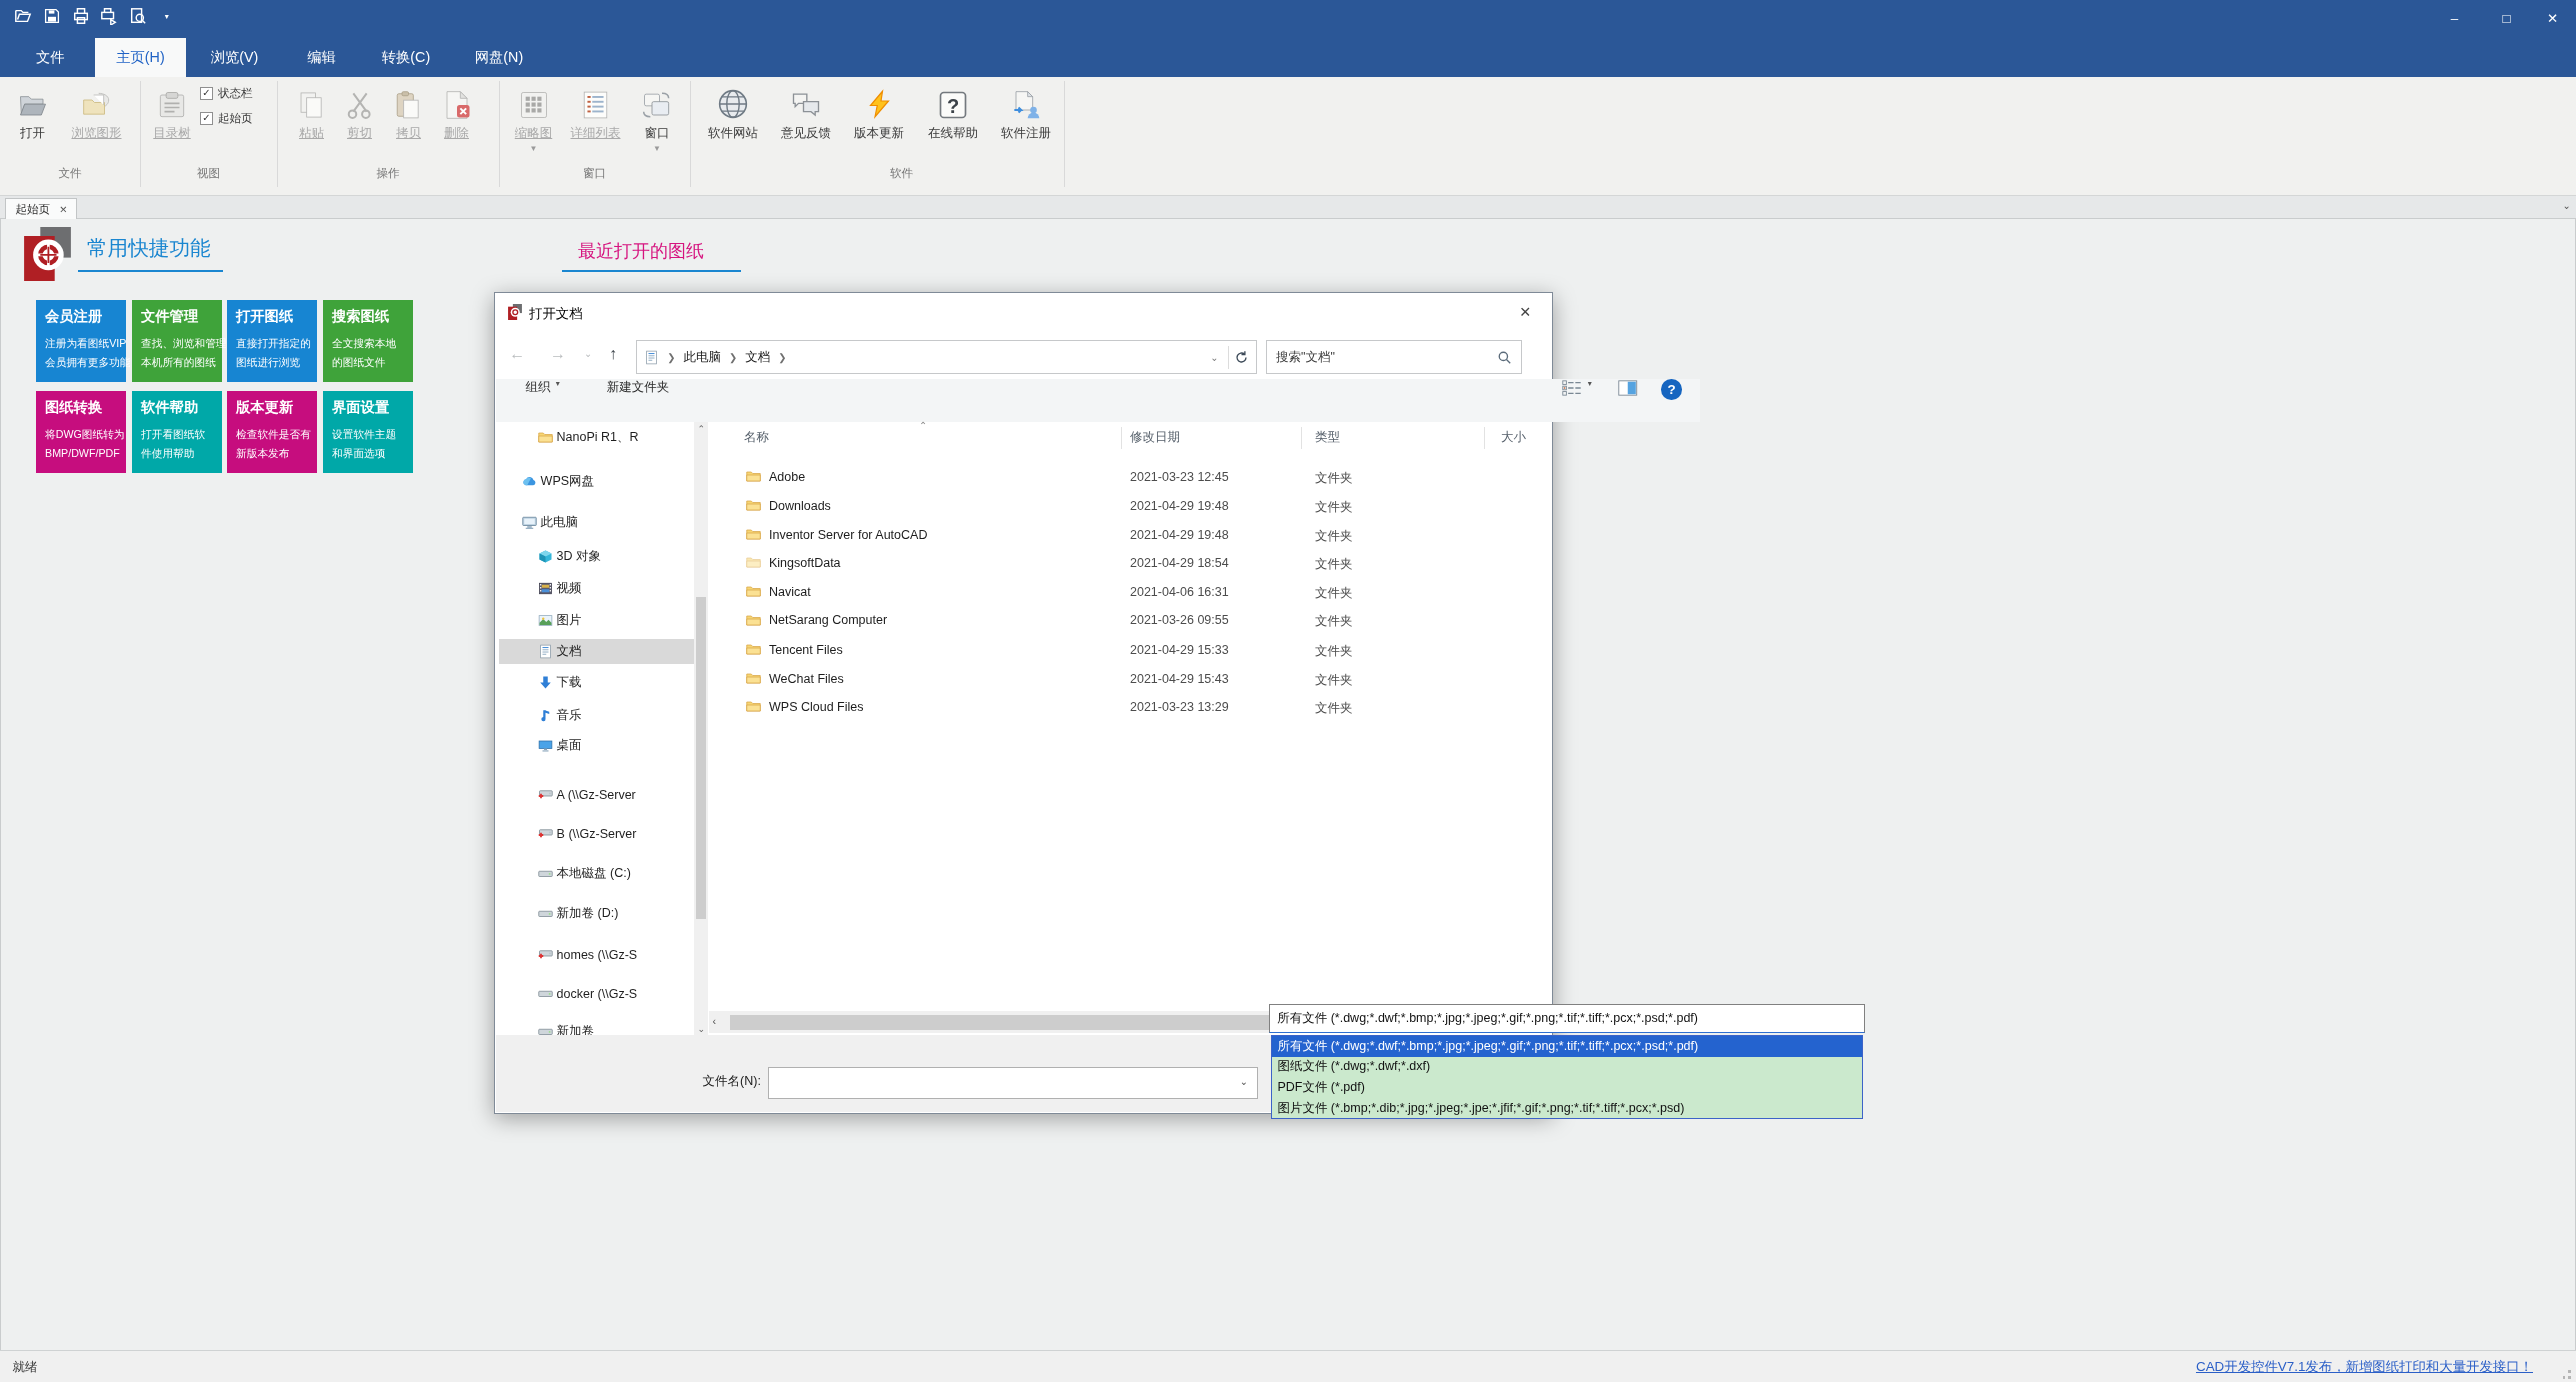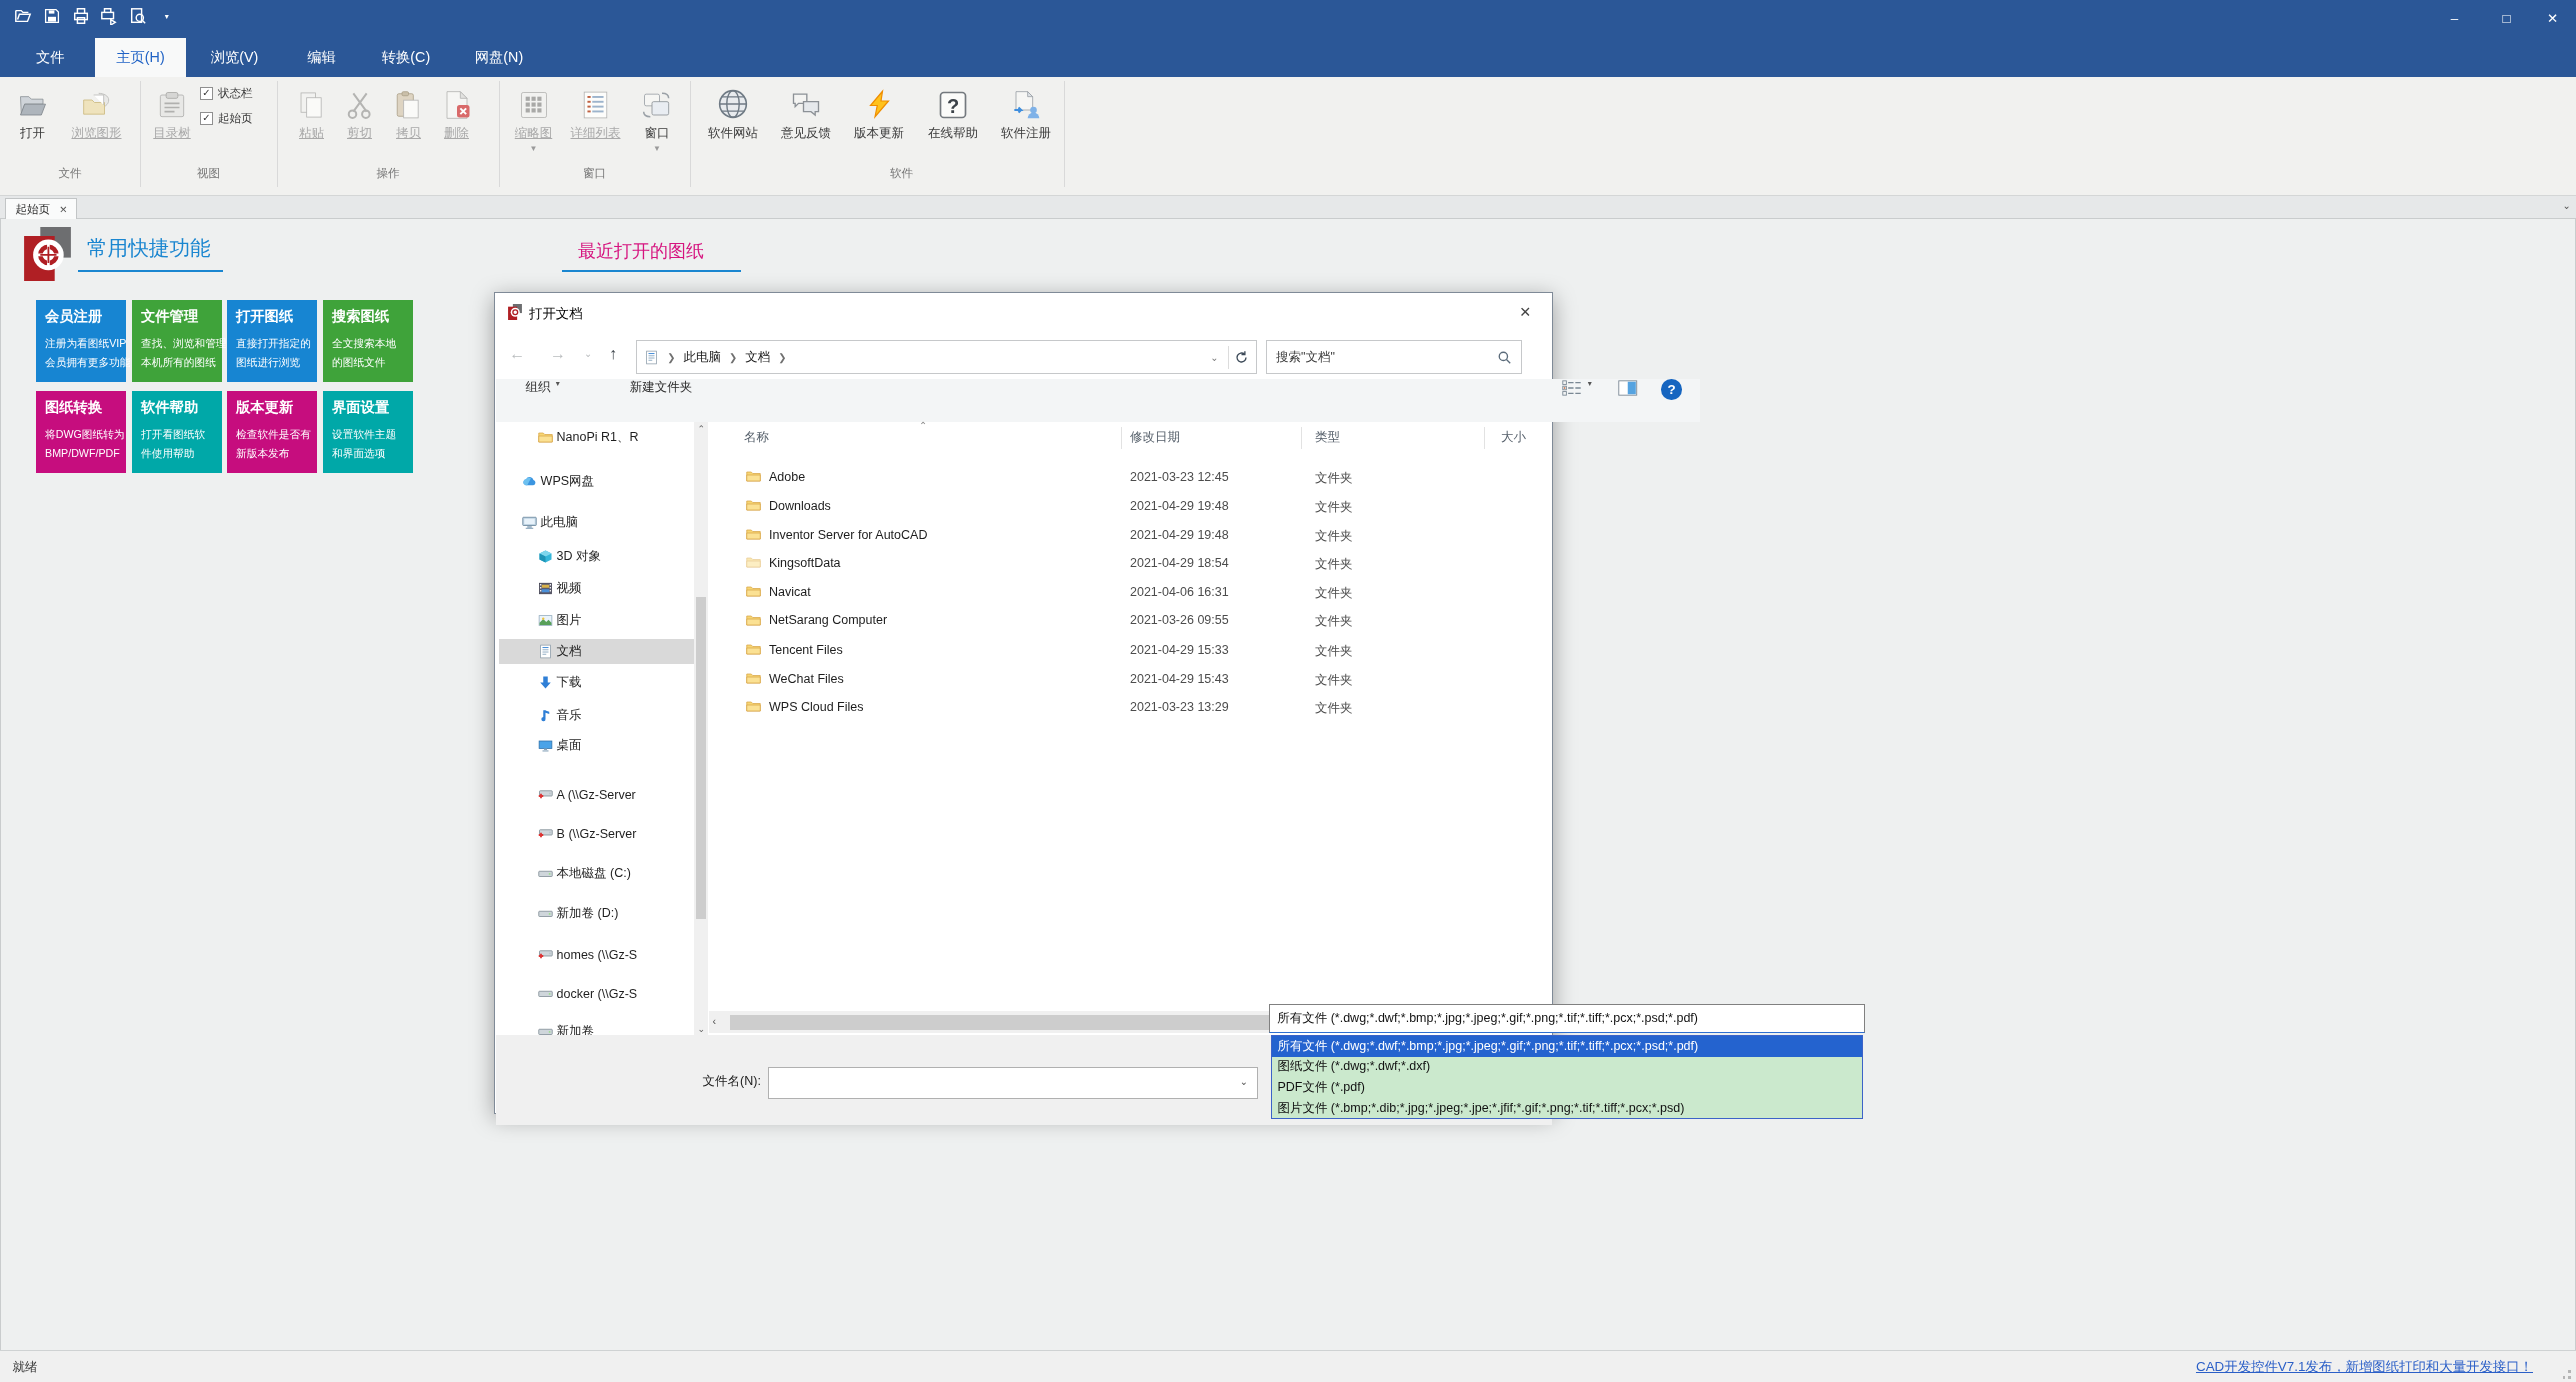--- a/index.html
+++ b/index.html
@@ -54,21 +54,21 @@
   .sitem{position:absolute;left:0;width:196px;height:25px;display:flex;align-items:center;gap:4px;font-size:12.5px;color:#1f1f1f;white-space:nowrap;overflow:hidden;}
   .sitem.sel{background:#d9d9d9;}
   .sbar-v{left:199px;top:129px;width:14.3px;height:614px;background:#f0f0f0;}
   .thumb{background:#cdcdcd;}
   .filearea{left:214px;top:129px;width:842px;height:614px;background:#fff;}
   .fhead{position:absolute;top:7.2px;font-size:12.5px;color:#56606b;white-space:nowrap;}
   .fsep{position:absolute;top:5.4px;width:0.9px;height:21.5px;background:#e2e2e2;}
   .frow-name{position:absolute;font-size:12.5px;color:#1d1d1d;white-space:nowrap;}
   .frow-meta{position:absolute;font-size:12.5px;color:#4c4c4c;white-space:nowrap;}
   .hscroll{left:0px;top:589px;width:842px;height:22.4px;background:#f0f0f0;}
-  .dlg-bottom{left:0.9px;top:742px;width:1056px;height:90px;background:#f0f0f0;}
+  .dlg-bottom{left:0.9px;top:742px;width:1056px;height:77px;background:#f0f0f0;}
   .fninput{left:272px;top:32px;width:490px;height:32px;background:#fff;border:0.9px solid #b0b0b0;}
   
   .ft-value{left:1269px;top:1004px;width:596px;height:29px;background:#fff;border:0.9px solid #808080;border-bottom:1.8px solid #2e6fd0;display:flex;align-items:center;padding:0 7.2px;font-size:12.5px;color:#111;white-space:nowrap;z-index:30;}
   .ft-list{left:1271px;top:1035px;width:592px;height:84px;background:#cbe9cd;border:0.9px solid #3c63c8;z-index:30;}
   .ft-item{height:20.6px;display:flex;align-items:center;padding:0 5.4px;font-size:12.5px;color:#111;white-space:nowrap;}
   .ft-item.sel{background:#2463cf;color:#fff;}
   
   .statusbar{left:0;top:1350px;width:2576px;height:33px;background:#f0f0f0;border-top:0.9px solid #cfd2d3;}
   .slink{color:#2b5fc7;text-decoration:underline;font-size:13.4px;white-space:nowrap;}
   .grip i{position:absolute;width:2.7px;height:2.7px;background:#b5b5b5;}
@@ -526,21 +526,21 @@
     <div class="abs searchbox">
       <span>搜索"文档"</span>
       <svg class="ic16" style="margin-left:auto" viewBox="0 0 17 17" width="15" height="15">
           <use href="#sy-magnifier"></use>
         </svg>
     </div>
 
     <div class="abs dlg-toolbar">
       <span style="margin-left:29.5px">组织</span>
       <span style="font-size:8px;color:#555;margin-left:5.4px">▾</span>
-      <span style="margin-left:70px">新建文件夹</span>
+      <span style="margin-left:47px">新建文件夹</span>
       <svg style="margin-left:auto;width:21.5px;height:18px" viewBox="0 0 24 20" width="21.5" height="18">
           <use href="#sy-listview"></use>
         </svg>
       <span style="font-size:8px;color:#555;margin-left:5.4px">▾</span>
       <svg style="width:21.5px;height:18px;margin-left:25px" viewBox="0 0 24 20" width="21.5" height="18">
           <use href="#sy-pane"></use>
         </svg>
       <span style="margin-left:23px;margin-right:18px;width:20.6px;height:20.6px;border-radius:50%;background:#1665c0;color:#fff;font-weight:bold;font-size:13.4px;display:inline-flex;align-items:center;justify-content:center;">?</span>
     </div>
 

